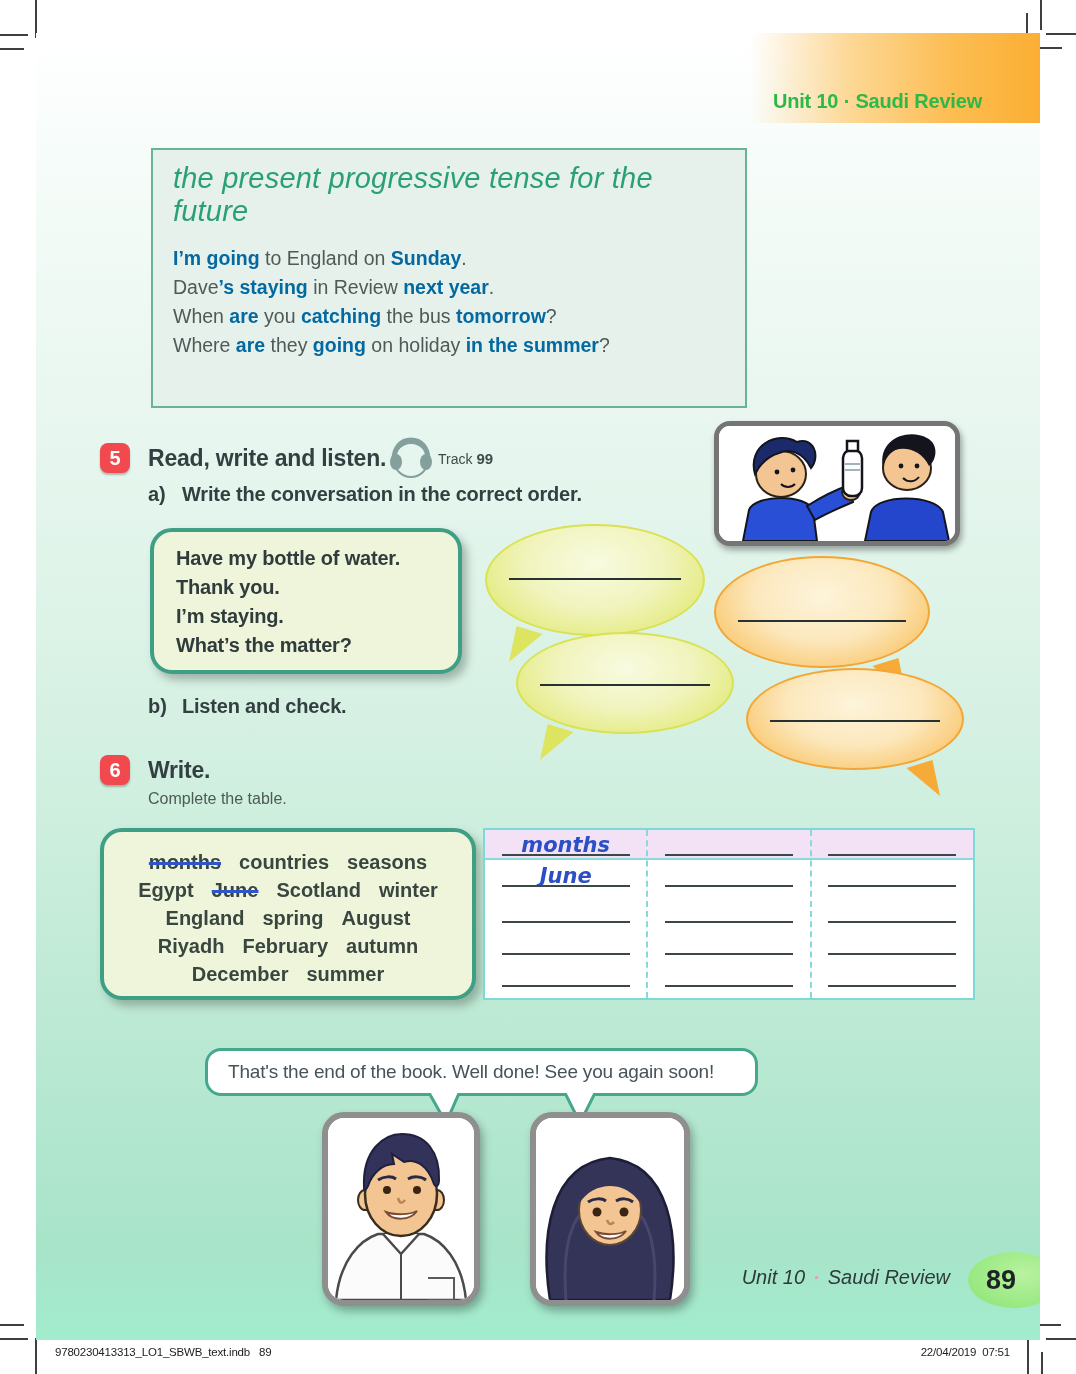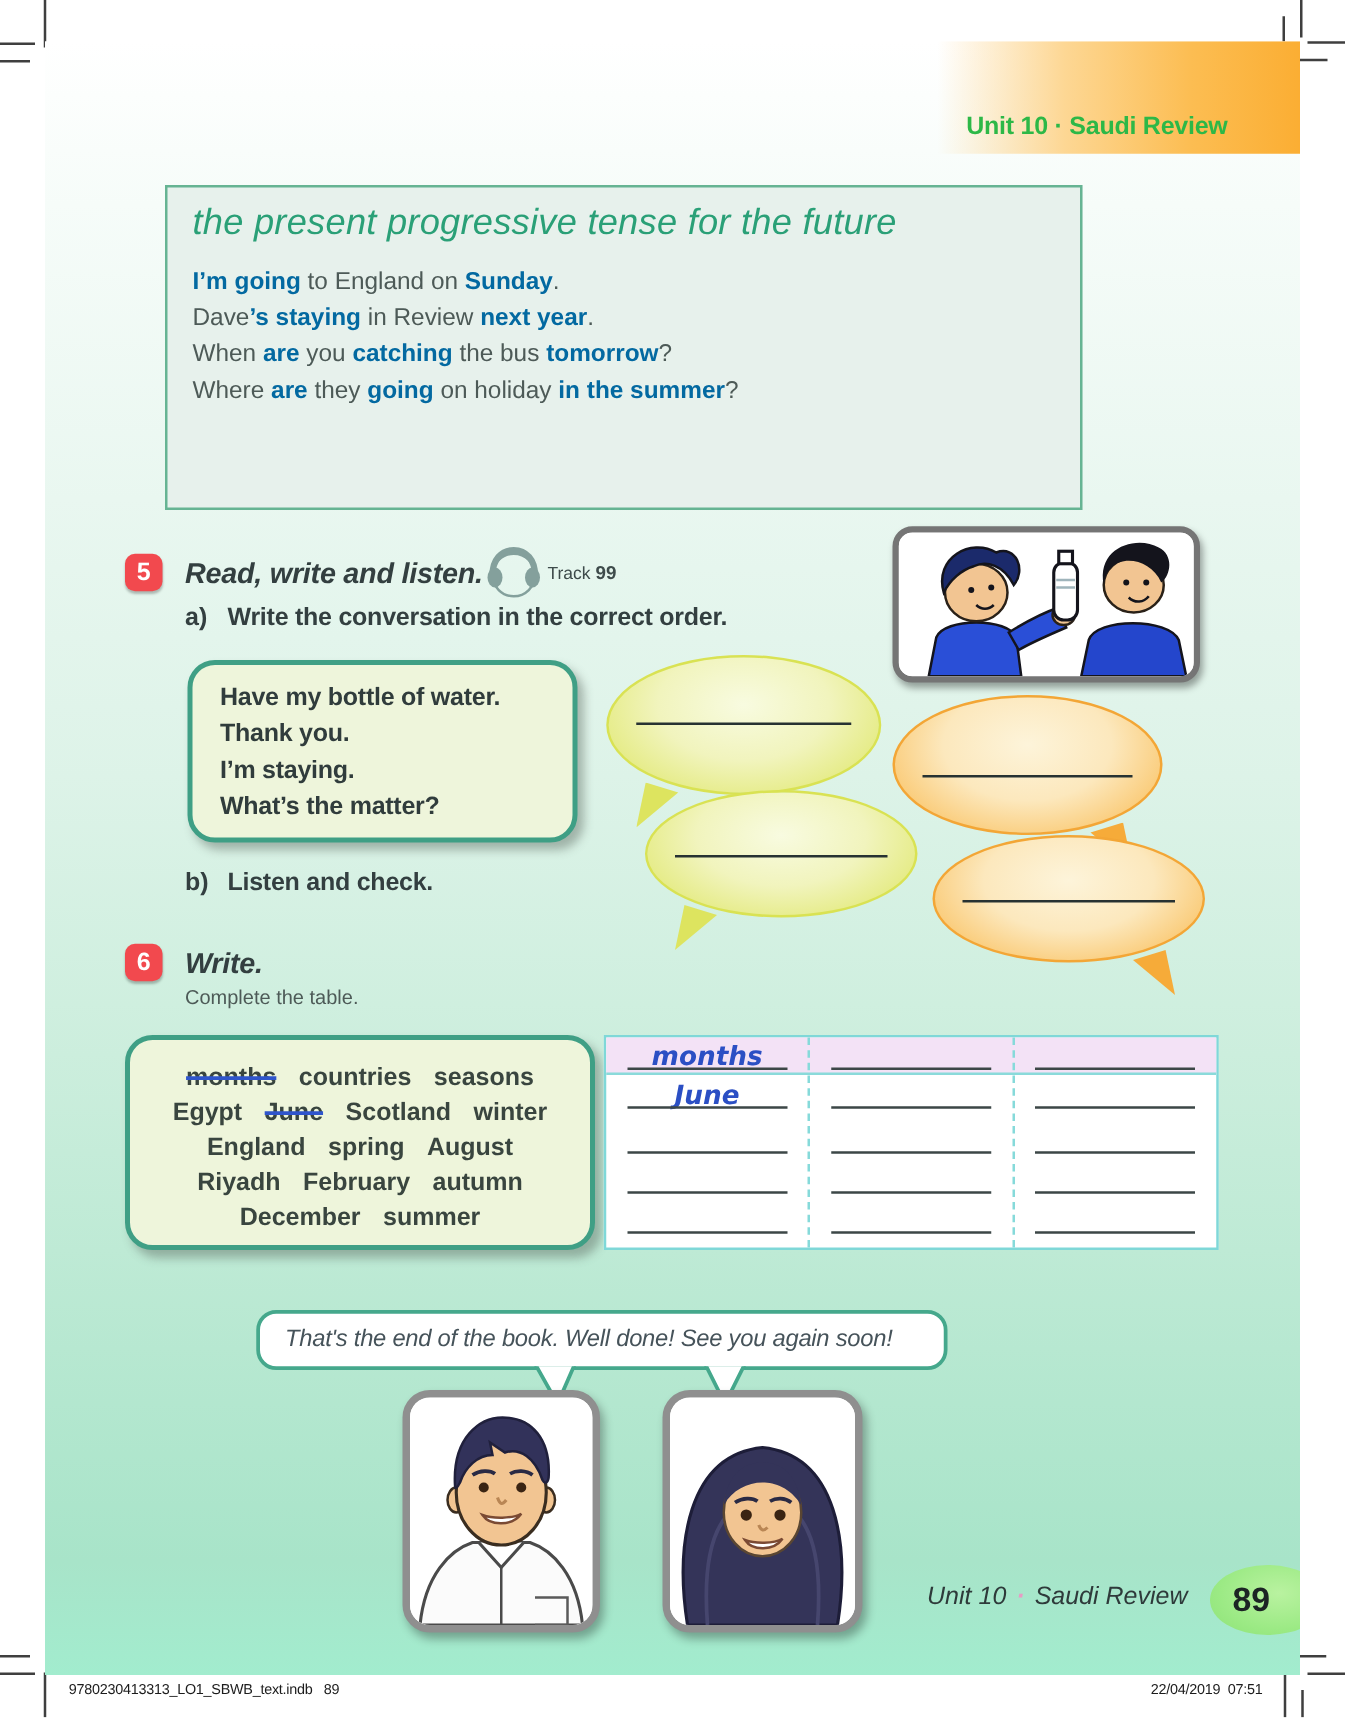--- a/index.html
+++ b/index.html
@@ -25,35 +25,35 @@
 
   
   #grammar-tab {
     position:absolute; left:112px; top:79px; width:222px; height:37px;
     background:linear-gradient(135deg,#2f9e7d 0%, #55b292 55%, #8fcdb4 100%);
     border:3px solid #aedcc9; border-bottom:none; border-radius:14px 14px 0 0;
     display:flex; align-items:center; justify-content:center;
   }
   #grammar-tab span { color:#ffffff; font-weight:bold; font-size:24px; letter-spacing:-0.5px; }
   #grammar-box {
-    position:absolute; left:96px; top:115px; width:734px; height:260px;
+    position:absolute; left:115px; top:115px; width:596px; height:260px;
     background:#e7f1ec; border:2px solid #66b493; padding:12px 20px 0 20px;
   }
   #grammar-title { font-style:italic; font-size:29px; color:#2aa077; letter-spacing:0.2px; }
   #grammar-intro { margin-top:10px; font-size:19.5px; line-height:30px; color:#4d5a57; width:700px; }
   #grammar-examples { margin-top:16px; font-size:19.5px; line-height:29px; color:#4d5a57; }
   #grammar-examples b { color:#0369a1; }
 
   
   .num-badge {
     position:absolute; width:30px; height:30px; background:#f2494e; border-radius:8px;
     color:#fff; font-weight:bold; font-size:20px; display:flex; align-items:center; justify-content:center;
     box-shadow:0 2px 2px rgba(0,0,0,0.25);
   }
-  .ex-title { position:absolute; font-size:23px; font-weight:bold; color:#333f40; letter-spacing:-0.2px;font-style:italic; }
+  .ex-title { position:absolute; font-size:23px; font-weight:bold; color:#333f40; letter-spacing:-0.2px; }
   .ex-sub   { position:absolute; font-size:16px; color:#4d5a57; }
   .item-label { position:absolute; font-size:20px; font-weight:bold; color:#333f40; }
   .item-text  { position:absolute; font-size:20px; font-weight:bold; color:#333f40; letter-spacing:-0.2px; }
 
   #track-wrap { position:absolute; left:402px; top:417px; font-size:14px; color:#3e4b4b; }
   #track-wrap b { font-size:15px; }
   #headphones { position:absolute; left:352px; top:402px; }
 
   
   .photo-frame {
@@ -104,21 +104,21 @@
   .blank { width:128px; border-bottom:2px solid #3c4747; margin-bottom:4px; }
   .handwriting {
     font-family:"DejaVu Sans", sans-serif; font-style:italic; font-weight:bold;
     color:#2b4fc4; font-size:21px; line-height:20px; margin-bottom:-1px;
   }
 
   
   #closing-bubble {
     position:absolute; left:169px; top:1015px; width:553px; height:48px;
     background:#ffffff; border:3px solid #45a88c; border-radius:16px;
-    display:flex; align-items:center; padding-left:20px;font-style:italic;
+    display:flex; align-items:center; padding-left:20px;
   }
   #closing-bubble span { font-size:19px; color:#46535a; letter-spacing:-0.2px; }
   .bubble-tail-svg { position:absolute; }
 
   .portrait-frame {
     position:absolute; width:158px; height:194px; background:#ffffff;
     border:6px solid #8f8f8f; border-radius:22px; box-shadow:3px 5px 8px rgba(0,0,0,0.3); overflow:hidden;
   }
 
   

